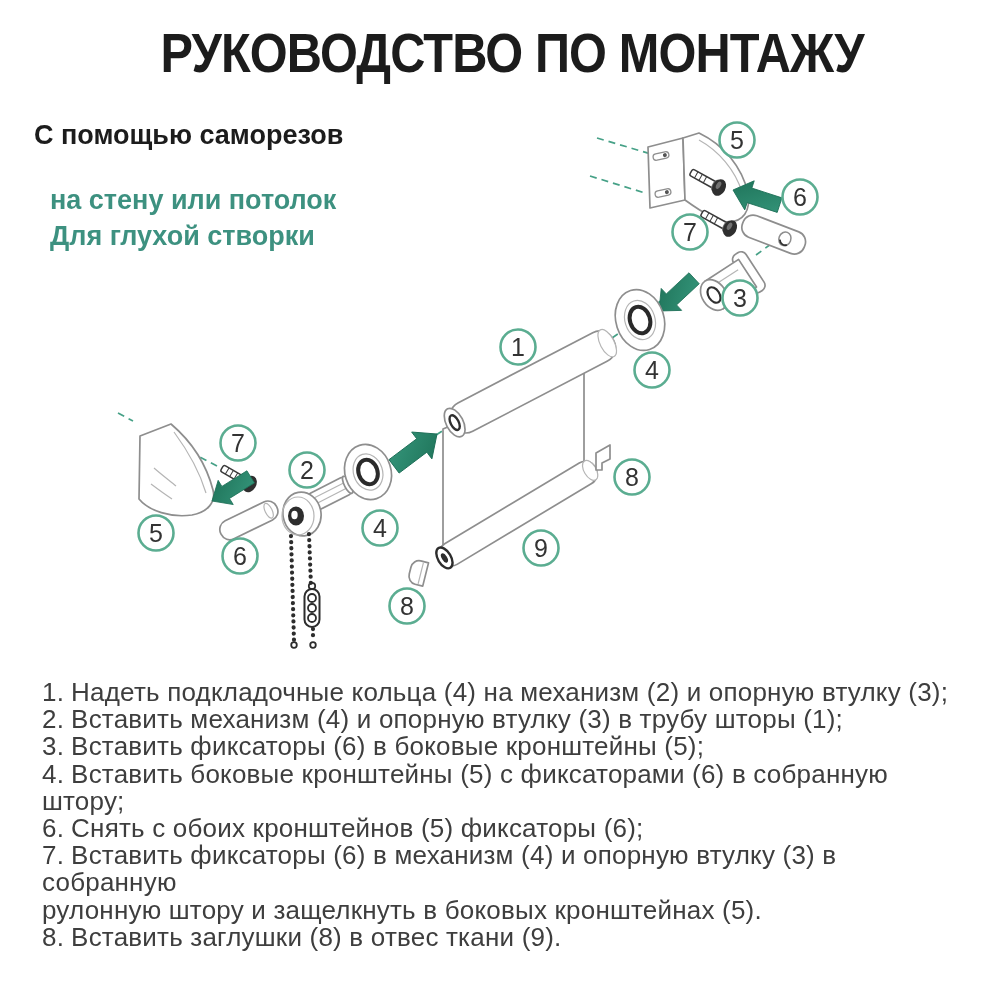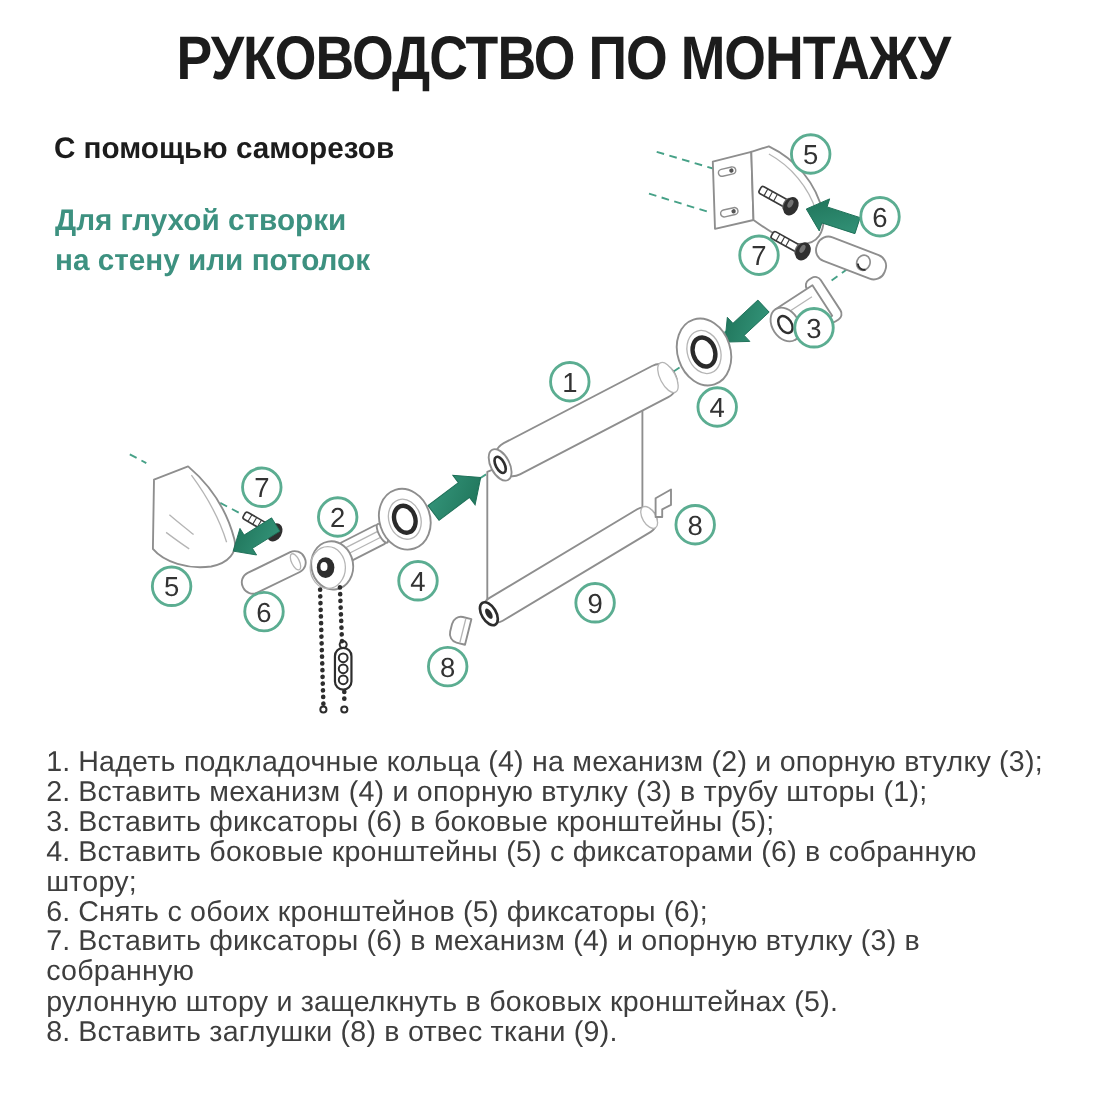--- a/index.html
+++ b/index.html
@@ -7,21 +7,21 @@
     width:1000px;height:1000px;position:relative;background:#ffffff;overflow:hidden;
     font-family:"Liberation Sans",sans-serif;
   }
   .title-wrap{position:absolute;top:20px;left:12px;width:1000px;text-align:center;}
   .title-inner{
     display:inline-block;transform:scaleX(0.87);transform-origin:50% 50%;
     font-size:56px;font-weight:700;letter-spacing:-1px;
     color:var(--c-title_black,#1c1c1c);white-space:nowrap;
   }
   .method-heading{
-    position:absolute;left:49px;top:120px;font-size:27px;font-weight:700;
+    position:absolute;left:34px;top:120px;font-size:27px;font-weight:700;
     color:var(--c-title_black,#1c1c1c);
   }
   .target-heading{
     position:absolute;left:50px;top:182px;font-size:27px;font-weight:700;line-height:36px;
     color:var(--c-teal_heading,#3d9180);
   }
   .steps{
     position:absolute;left:42px;top:679px;width:930px;
     font-size:26px;line-height:27.2px;color:var(--c-step_text,#3e3e3e);
     letter-spacing:0.2px;
@@ -242,22 +242,22 @@
     </g>
 </svg>
 
 <div class="title-wrap">
   <div class="title-inner">РУКОВОДСТВО ПО МОНТАЖУ</div>
 </div>
 
 <div class="method-heading">С помощью саморезов</div>
 
 <div class="target-heading">
+  <div>на стену или потолок</div>
   <div>Для глухой створки</div>
-  <div>на стену или потолок</div>
 </div>
 
 <div class="steps">
   <div class="step"><span class="num">1.</span><span>Надеть подкладочные кольца (4) на механизм (2) и опорную втулку (3);</span></div>
   <div class="step"><span class="num">2.</span><span>Вставить механизм (4) и опорную втулку (3) в трубу шторы (1);</span></div>
   <div class="step"><span class="num">3.</span><span>Вставить фиксаторы (6) в боковые кронштейны (5);</span></div>
   <div class="step"><span class="num">4.</span><span>Вставить боковые кронштейны (5) с фиксаторами (6) в собранную штору;</span></div>
   <div class="step"><span class="num">6.</span><span>Снять с обоих кронштейнов (5) фиксаторы (6);</span></div>
   <div class="step"><span class="num">7.</span><span>Вставить фиксаторы (6) в механизм (4) и опорную втулку (3) в собранную
 рулонную штору и защелкнуть в боковых кронштейнах (5).</span></div>

